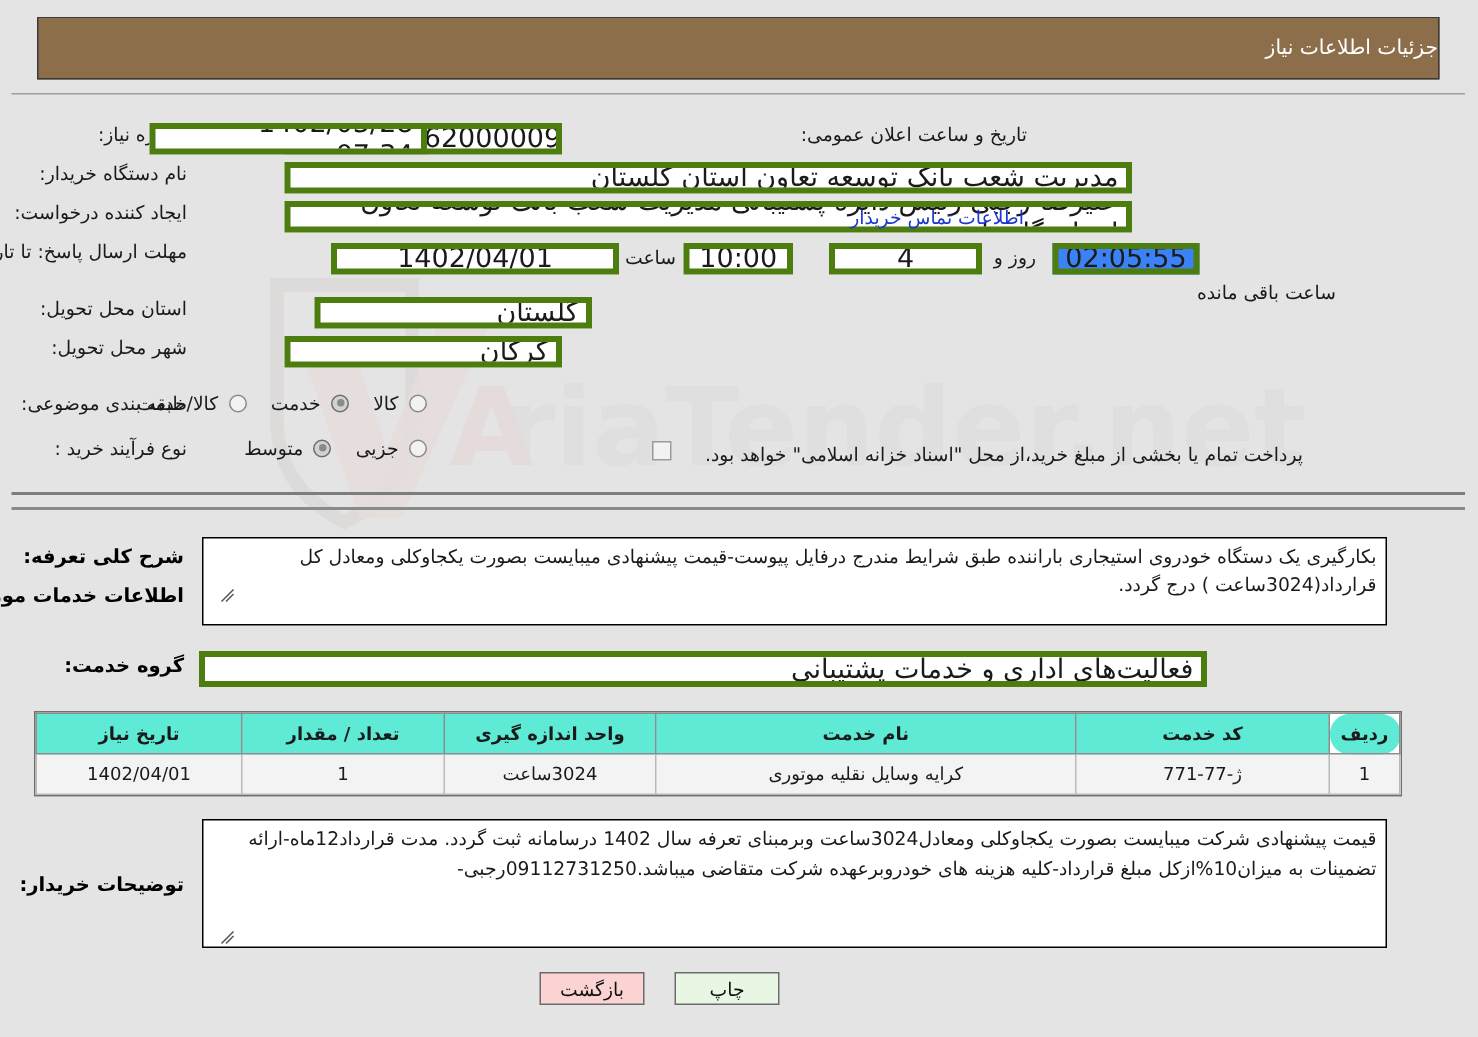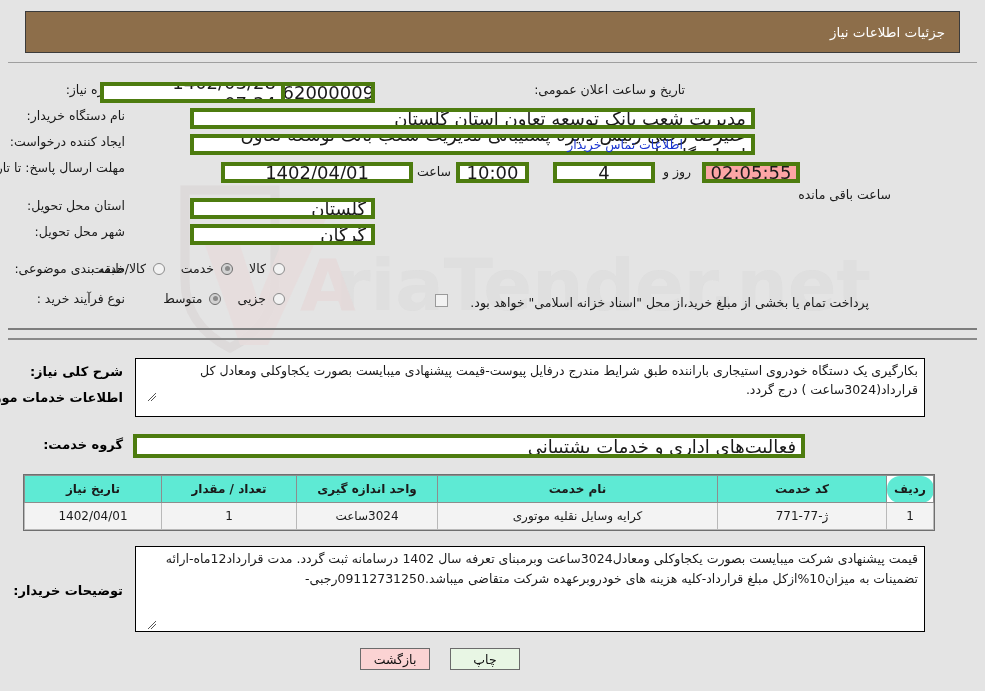--- a/index.html
+++ b/index.html
@@ -31,21 +31,20 @@
     right: 25px; top: 11px;
     width: 935px; height: 42px;
     background: #8d6e4a;
     border: 1px solid #3b3b3b;
     box-sizing: border-box;
     color: #ffffff;
     font-size: 13.5px;
     display: flex;
     align-items: center;
     justify-content: flex-start;
-    padding-right: 14px;
     z-index: 2;
   }
   
   .panel {
     position: absolute;
     right: 8px; top: 62px;
     width: 969px; height: 268px;
     border-top: 1px solid #9f9f9f;
     border-bottom: 2px solid #7d7d7d;
     box-sizing: border-box;
@@ -70,21 +69,21 @@
     height: 21px;
     font-size: 18px;
     color: #1a1a1a;
     display: flex;
     align-items: center;
     padding: 0 5px;
     overflow: hidden;
   }
   .fld.center { justify-content: center; }
   .fld.right  { justify-content: flex-start; }
-  .fld.cream { background: #fca5a5; }
+  .fld.cream { background: #3b82f6; }
   .inline-txt {
     font-size: 12.5px;
     color: #1a1a1a;
     padding: 0 6px;
     white-space: nowrap;
   }
   .link {
     color: #1a35d0;
     font-size: 12.5px;
     text-decoration: none;
@@ -267,21 +266,21 @@
   <span class="inline-txt" style="position:absolute; right:528px; top:164px; z-index:3;">ساعت</span>
   <div class="fld center" style="position:absolute; right:456px; top:162px; width:73px; z-index:3;">10:00</div>
   <div class="fld center" style="position:absolute; right:330px; top:162px; width:102px; z-index:3;">4</div>
   <span class="inline-txt" style="position:absolute; right:288px; top:164px; z-index:3;">روز و</span>
   <div class="fld center cream" style="position:absolute; right:185px; top:162px; width:98px; z-index:3;">02:05:55</div>
   <span class="inline-txt" style="position:absolute; right:88px; top:164px; z-index:3;margin-top:23px;">ساعت باقی مانده</span>
 
   <div class="form-row" style="right:860px; top:198px; z-index:3;">
     <span class="lbl">استان محل تحویل:</span>
   </div>
-  <div class="fld right" style="position:absolute; right:610px; top:198px; width:185px; z-index:3;">گلستان</div>
+  <div class="fld right" style="position:absolute; right:590px; top:198px; width:185px; z-index:3;">گلستان</div>
 
   <div class="form-row" style="right:860px; top:224px; z-index:3;">
     <span class="lbl">شهر محل تحویل:</span>
   </div>
   <div class="fld right" style="position:absolute; right:610px; top:224px; width:185px; z-index:3;">گرگان</div>
 
   <div class="form-row" style="right:860px; top:261px; z-index:3;">
     <span class="lbl">طبقه بندی موضوعی:</span>
   </div>
   <div class="radio-group" style="position:absolute; right:700px; top:261px; z-index:3;">
@@ -300,21 +299,21 @@
     <span class="radio"></span>
     <span class="radio-label">جزیی</span>
     <span class="radio checked"></span>
     <span class="radio-label">متوسط</span>
   </div>
   <span class="chk" style="position:absolute; right:537px; top:294px; z-index:3;"></span>
   <span class="inline-txt" style="position:absolute; right:110px; top:295px; z-index:3;">پرداخت تمام یا بخشی از مبلغ خرید،از محل "اسناد خزانه اسلامی" خواهد بود.</span>
 
   <div class="divider" style="top:338px;"></div>
 
-  <span class="desc-label" style="right:862px; top:364px; z-index:3;">شرح کلی نیاز:</span>
+  <span class="desc-label" style="right:862px; top:364px; z-index:3;">شرح کلی تعرفه:</span>
   <div class="textbox" style="right:60px; top:358px; width:790px; height:59px; z-index:3;">بکارگیری یک دستگاه خودروی استیجاری باراننده طبق شرایط  مندرج درفایل پیوست-قیمت پیشنهادی میبایست بصورت یکجاوکلی ومعادل کل قرارداد(3024ساعت ) درج گردد.</div>
   <svg class="resize-grip" viewBox="0 0 10 10" style="position:absolute; right:828px; top:392px; z-index:4;">
     <path d="M1 9 L9 1 M4 9 L9 4" stroke="#555" stroke-width="1" fill="none"></path>
   </svg>
 
   <span class="sect-head" style="right:862px; top:390px; z-index:3;">اطلاعات خدمات مورد نیاز</span>
 
   <span class="desc-label" style="right:862px; top:437px; z-index:3;">گروه خدمت:</span>
   <div class="fld right" style="position:absolute; right:180px; top:434px; width:672px; height:24px; z-index:3;">فعالیت‌های اداری و خدمات پشتیبانی</div>
 

